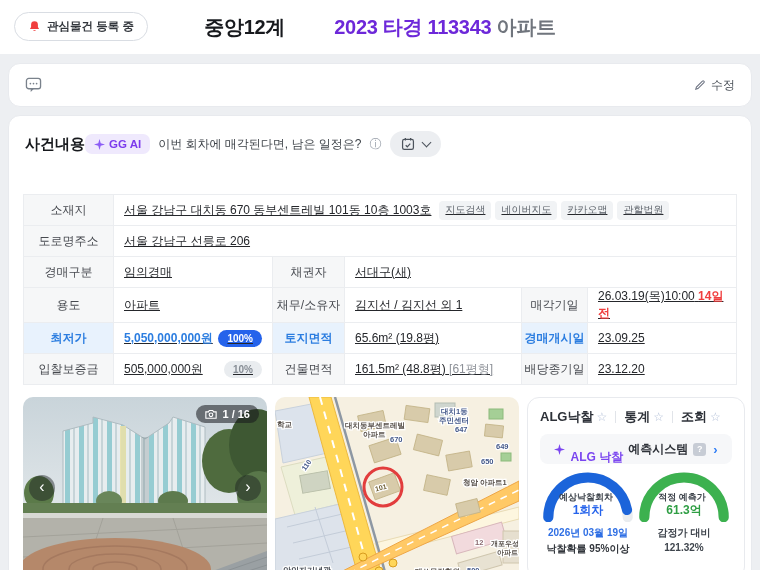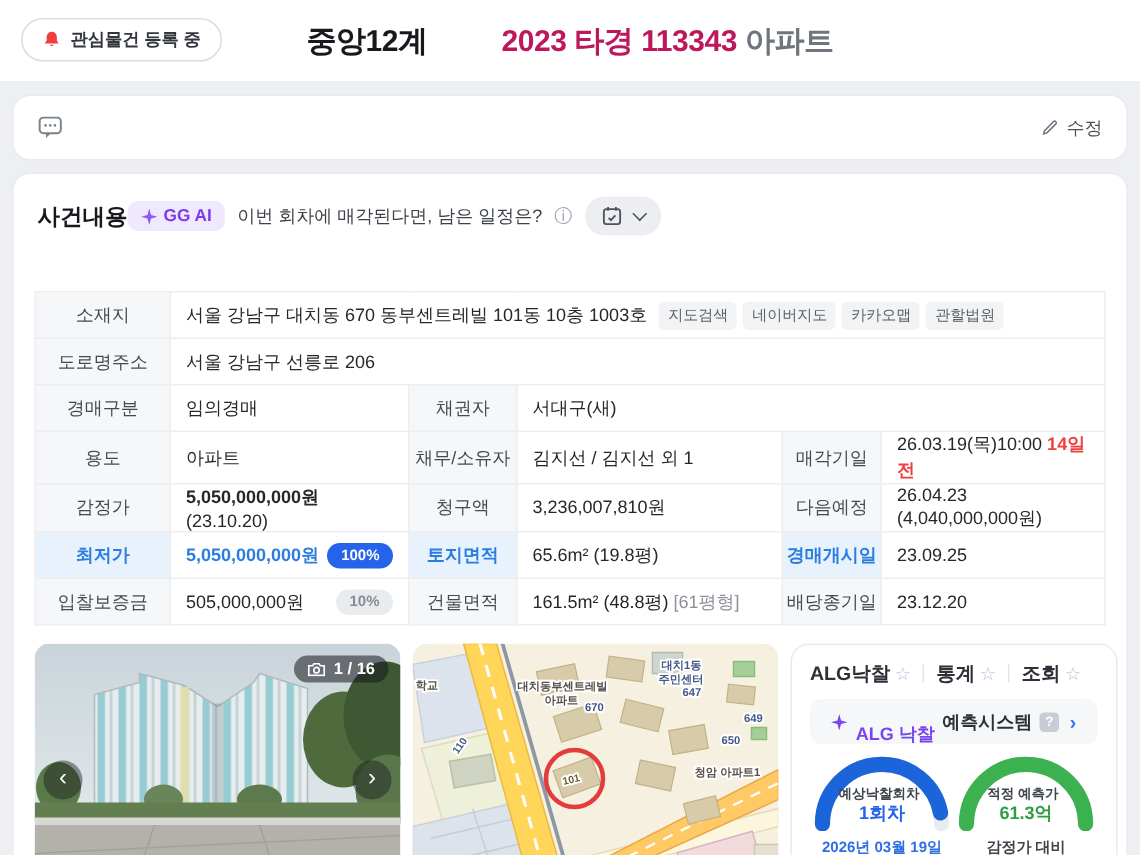--- a/index.html
+++ b/index.html
@@ -9,21 +9,21 @@
     font-family:"Liberation Sans","DejaVu Sans",sans-serif;
     background:#edeff2; color:#25272b;
   }
   
   .app-header { height:54px; background:#fff; position:relative;
     display:flex; align-items:center; justify-content:center; }
   .fav-badge { position:absolute; left:14px; top:12px; display:flex; align-items:center; gap:6px;
     background:#fff; border:1px solid #d9dde3; border-radius:999px; padding:6px 13px;
     font-size:11.5px; font-weight:700; color:#33373d; cursor:pointer; }
   .page-title { font-size:20px; font-weight:800; color:#17191d; letter-spacing:-0.3px; }
-  .page-title .case { color:#be185d;margin-left:44px; }
+  .page-title .case { color:#6d28d9;margin-left:44px; }
   .page-title .type { color:#70757d; }
   
   .page { padding:9px 8px 0; }
   .card { background:#fff; border:1px solid #e8eaee; border-radius:12px; }
   .toolbar { height:44px; display:flex; align-items:center; justify-content:space-between;
     padding:0 16px; margin-bottom:8px; }
   .edit-btn { display:flex; align-items:center; gap:5px; font-size:12px; color:#4b5159; cursor:pointer; }
   .main-card { padding:13px 14px 0; border-bottom-left-radius:0; border-bottom-right-radius:0; min-height:450px; }
   
   .section-head { display:flex; align-items:center; justify-content:flex-start; margin:2px 2px 11px; }
@@ -34,21 +34,21 @@
   .ai-q { font-size:12px; color:#3d4248; }
   .info-glyph { color:#9aa1ab; font-size:12px; }
   .cal-pill { display:flex; align-items:center; gap:8px; background:#eceef1; border-radius:999px;
     padding:6px 11px; cursor:pointer; }
   .chev-down { width:7px; height:7px; border-right:1.6px solid #4c535c; border-bottom:1.6px solid #4c535c;
     transform:rotate(45deg); margin-top:-3px; }
   
   table.case { width:100%; border-collapse:collapse; table-layout:fixed; font-size:12px;margin-top:37px; }
   table.case th, table.case td { border:1px solid #ebedf0; height:31px; vertical-align:middle; }
   table.case th { background:#f6f7f8; font-weight:500; color:#46494f; text-align:center; padding:0 2px; }
-  table.case td { padding:0 10px; color:#25272b; background:#fff; }
+  table.case td { padding:0 10px; color:#25272b; background:#fff;text-decoration:underline; }
   .cellflex { display:flex; align-items:center; justify-content:space-between; }
   .bold { font-weight:700; }
   .muted { color:#8c9097; }
   .red { color:#f03e3e; font-weight:600; }
   tr.low th { background:#e8f2fd; color:#2b7de0; font-weight:600; }
   .blue-amt { color:#2b7de0; font-weight:800; }
   .pill-blue { background:#2563eb; color:#fff; border-radius:999px; font-size:10px; font-weight:700; padding:3px 9px; }
   .pill-gray { background:#e9ecef; color:#878d95; border-radius:999px; font-size:10px; font-weight:700; padding:3px 9px; }
   .tagrow { display:flex; align-items:center; gap:4px; }
   .tag { background:#f1f3f5; color:#5a6068; border-radius:4px; padding:2.5px 6px; font-size:10px; cursor:pointer; white-space:nowrap; }
@@ -179,31 +179,20 @@
       <tr>
         <th>용도</th>
         <td>아파트</td>
         <th>채무/소유자</th>
         <td>김지선 / 김지선 외 1</td>
         <th>매각기일</th>
         <td>
           <span>26.03.19(목)10:00</span>
           <span class="red">14일전</span>
         </td>
-      </tr>
-      <tr>
-        <th>감정가</th>
-        <td>
-          <span class="bold">5,050,000,000원</span>
-          <span>(23.10.20)</span>
-        </td>
-        <th>청구액</th>
-        <td>3,236,007,810원</td>
-        <th>다음예정</th>
-        <td>26.04.23 (4,040,000,000원)</td>
       </tr>
       <tr class="low">
         <th>최저가</th>
         <td>
           <div class="cellflex">
             <span class="blue-amt">5,050,000,000원</span>
             <span class="pill-blue">100%</span>
           </div>
         </td>
         <th>토지면적</th>

